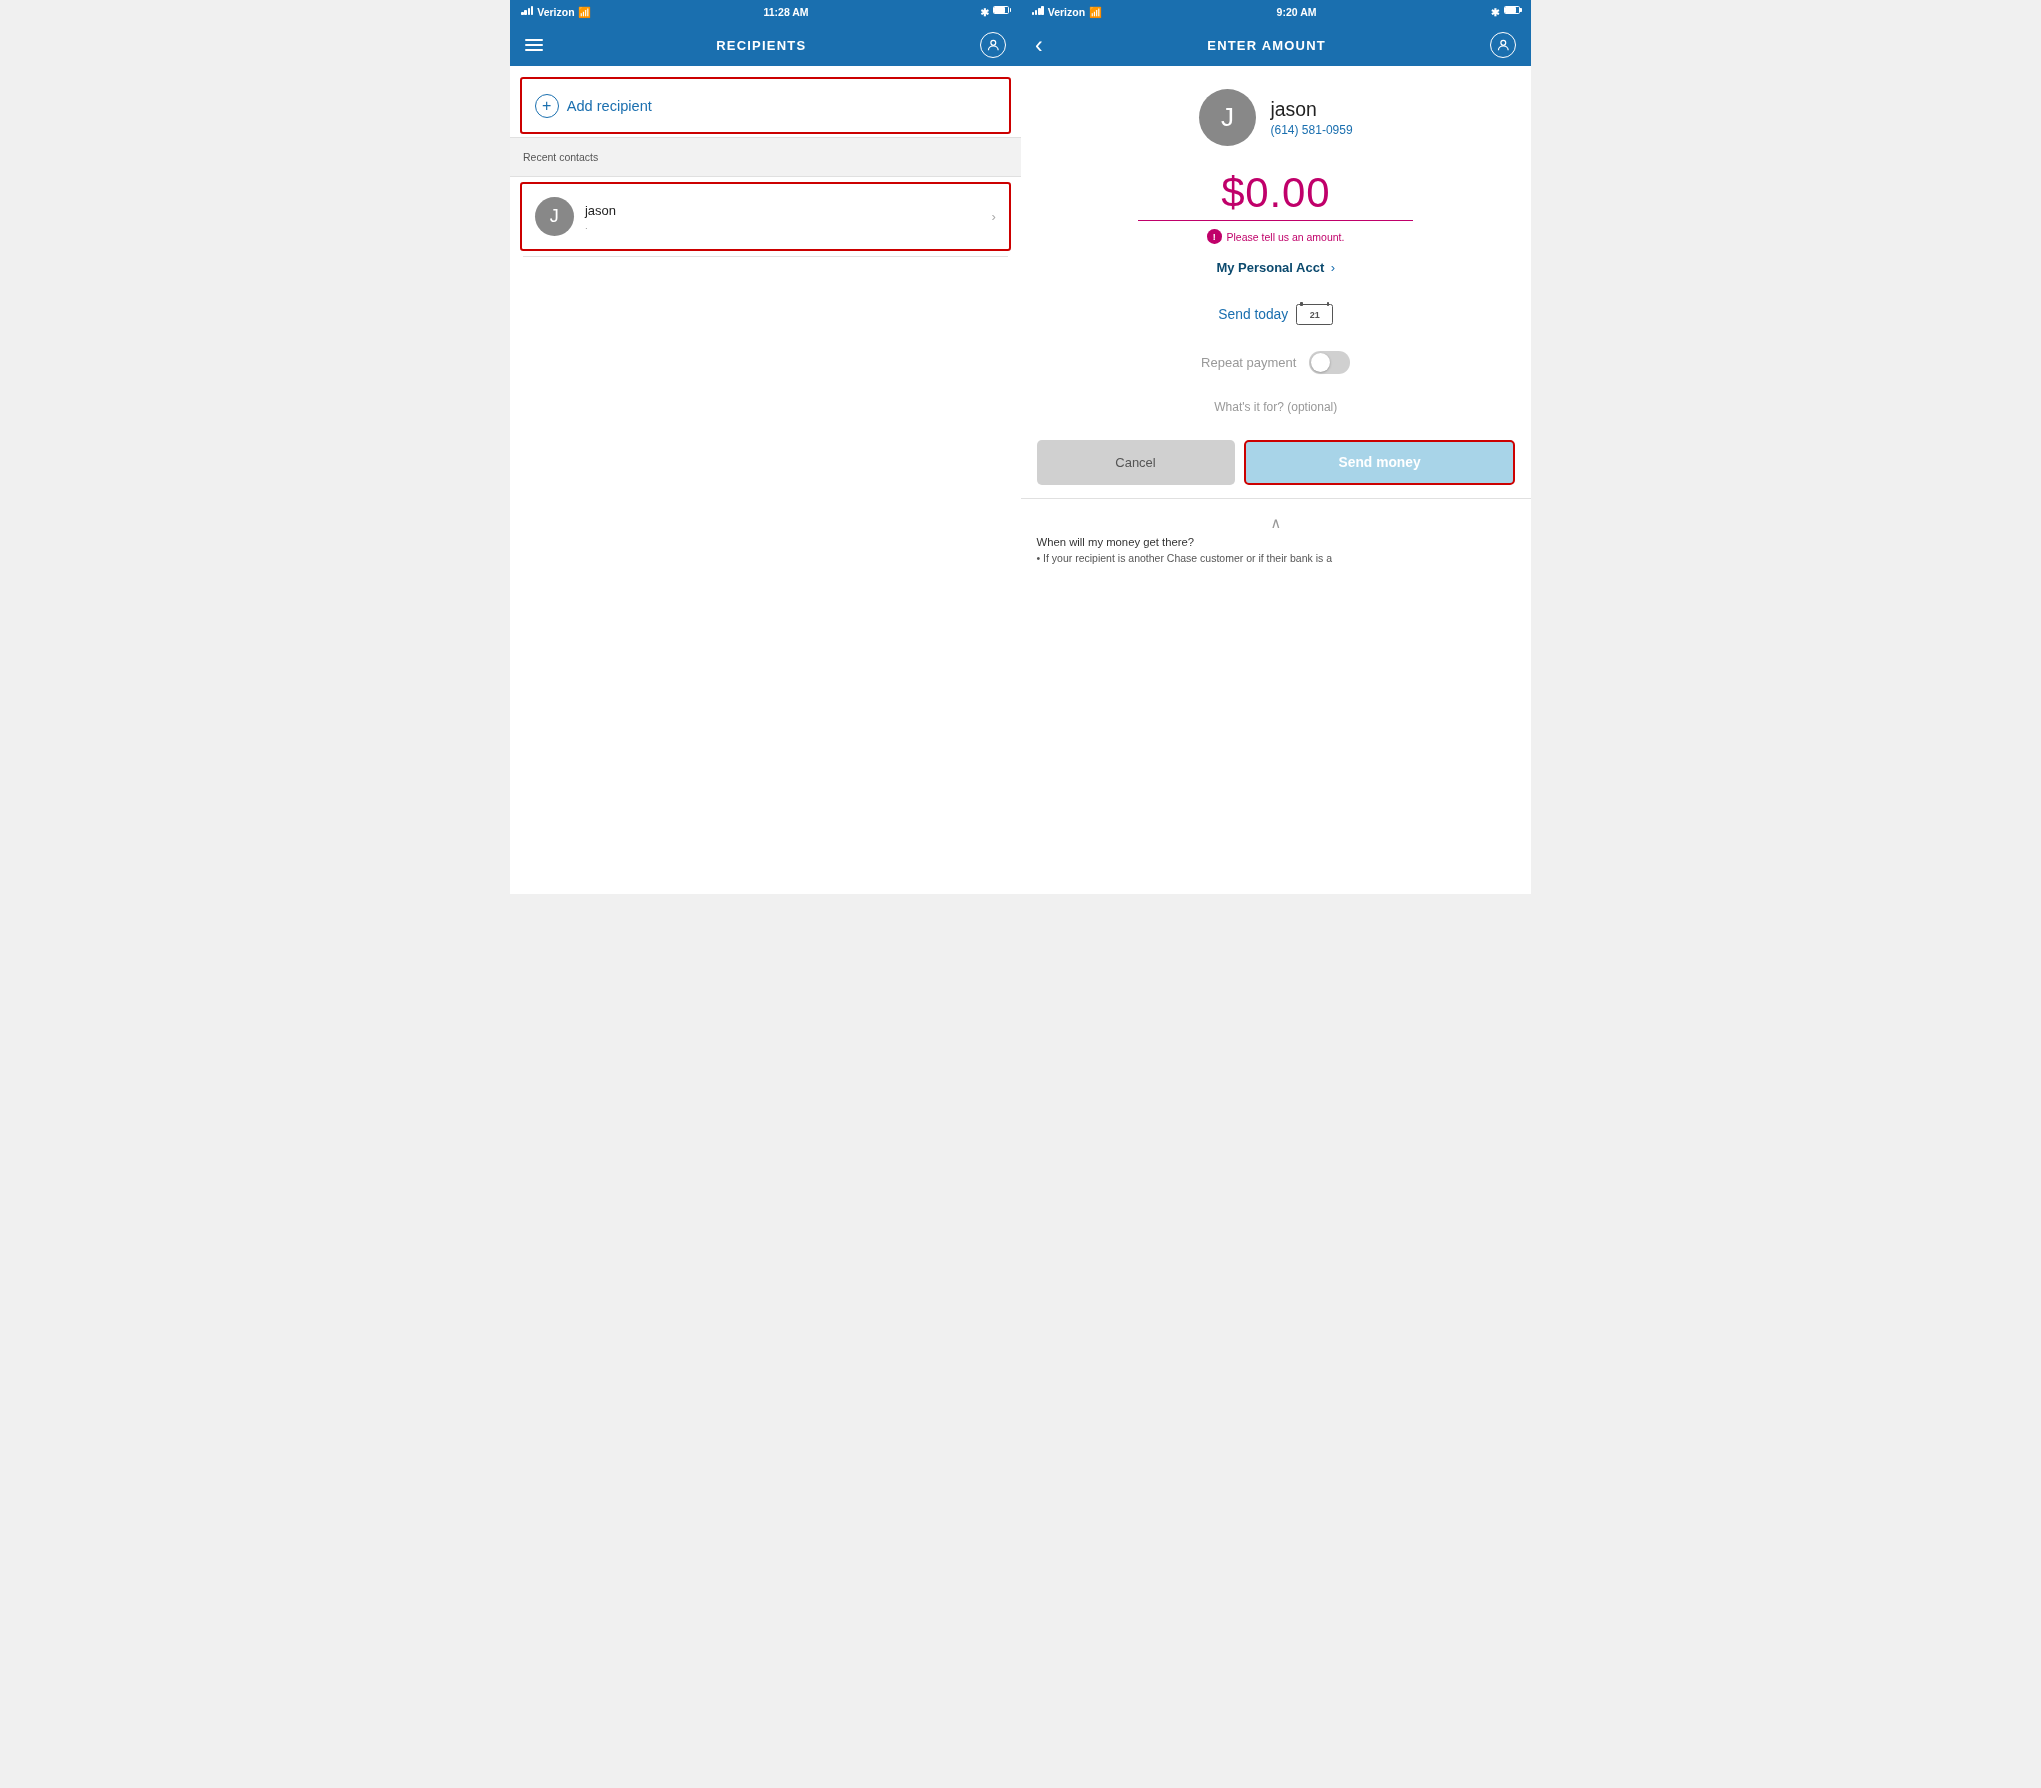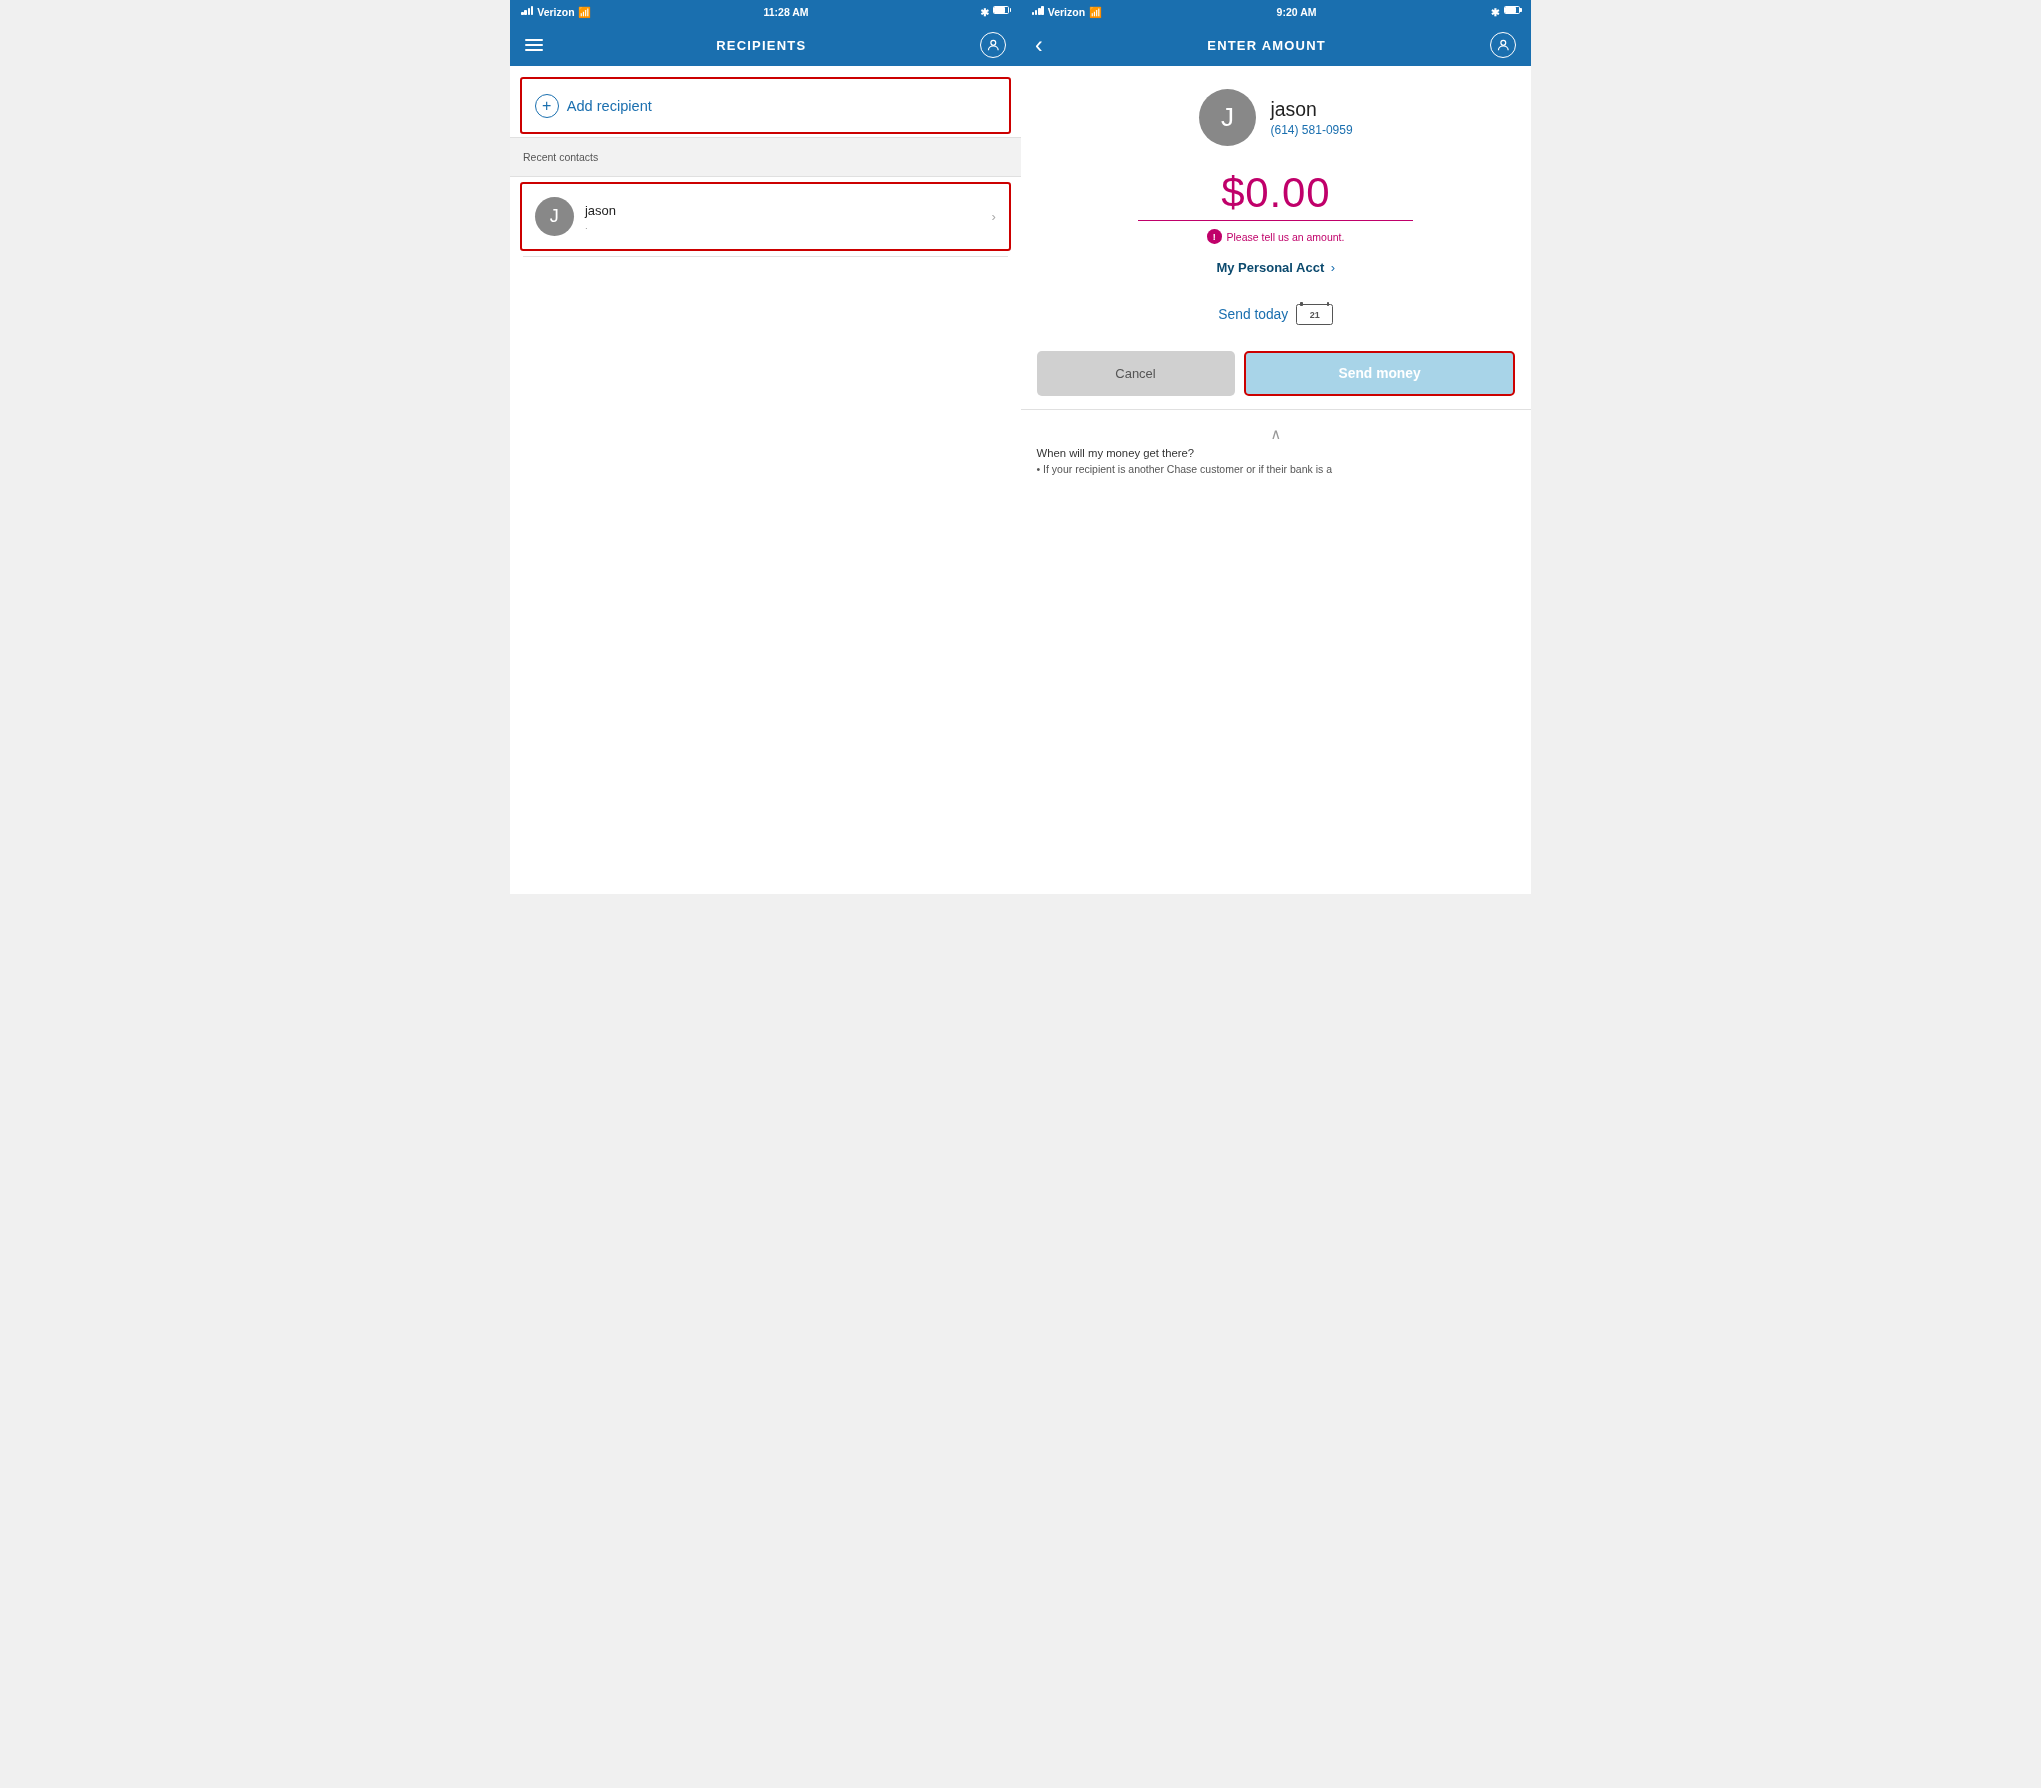--- a/index.html
+++ b/index.html
@@ -569,21 +569,30 @@
       <span class="account-chevron">›</span>
     </div>
 
     <div class="send-today-row">
       <span class="send-today-text">Send today</span>
       <div class="calendar-icon-box">
         <span>21</span>
       </div>
     </div>
 
-
+    <div class="repeat-row">
+      <span class="repeat-label">Repeat payment</span>
+      <div class="toggle">
+        <div class="toggle-knob"></div>
+      </div>
+    </div>
+
+    <div class="whats-for-row">
+      <span class="whats-for-label">What's it for? (optional)</span>
+    </div>
 
     <div class="action-buttons">
       <button class="cancel-btn">Cancel</button>
       <button class="send-money-btn">Send money</button>
     </div>
 
     <div class="bottom-info">
       <div class="chevron-up-row">
         <span>∧</span>
       </div>

